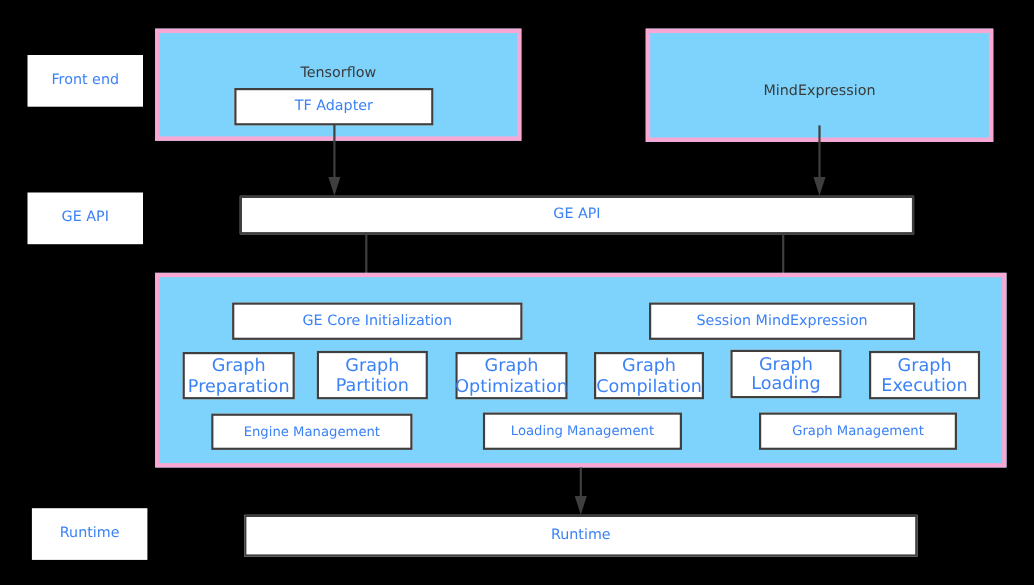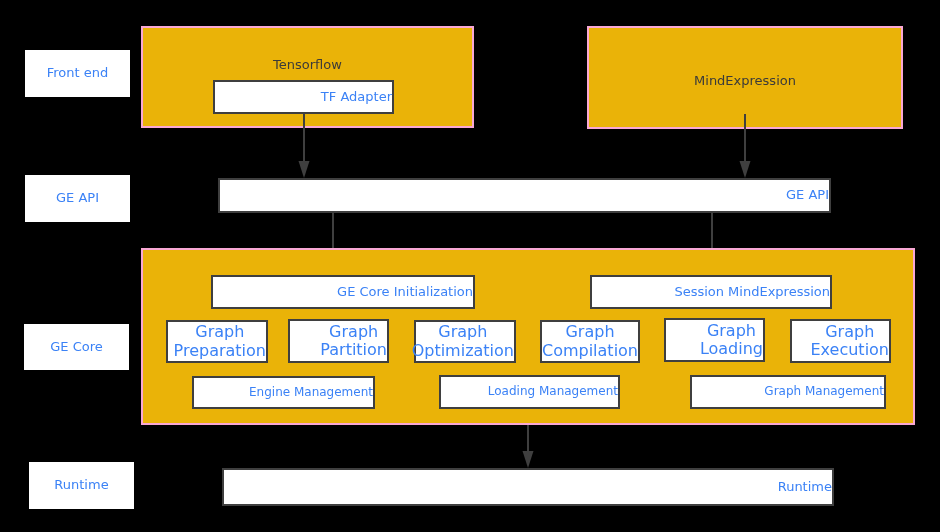--- a/index.html
+++ b/index.html
@@ -22,30 +22,29 @@
     color: #3b82f6;
     display: flex;
     align-items: center;
     justify-content: center;
     text-align: center;
     line-height: 1.15;
     white-space: pre-line;
   }
   .bordered {
     border: 2px solid #3f3f3f;
-    justify-content: flex-end;
   }
   .plain {
     border: none;
   }
   .group {
     position: absolute;
     box-sizing: border-box;
-    background: #eab308;
-    border: 2px solid #f9a8d4;
+    background: #7dd3fc;
+    border: 4px solid #f9a8d4;
   }
   .group-label {
     position: absolute;
     left: 0;
     right: 0;
     text-align: center;
     color: #3a3a3a;
   }
   .arrow {
     position: absolute;
@@ -64,23 +63,20 @@
 <div id="canvas">
 
   <div class="box plain t13" style="left:25px; top:50px; width:105px; height:47px;">
     <span>Front end</span>
   </div>
 
   <div class="box plain t13" style="left:25px; top:175px; width:105px; height:47px;">
     <span>GE API</span>
   </div>
 
-  <div class="box plain t13" style="left:24px; top:324px; width:105px; height:46px;">
-    <span>GE Core</span>
-  </div>
 
   <div class="box plain t13" style="left:29px; top:462px; width:105px; height:47px;">
     <span>Runtime</span>
   </div>
 
   <div class="group" style="left:141px; top:26px; width:333px; height:102px;">
     <div class="group-label t13" style="top:29px;">Tensorflow</div>
   </div>
 
   <div class="box bordered t13" style="left:213px; top:80px; width:181px; height:34px;">
@@ -164,21 +160,21 @@
   </div>
 
   <div class="box bordered t115" style="left:192px; top:376px; width:183px; height:33px;">
     <span>Engine Management</span>
   </div>
 
   <div class="box bordered t115" style="left:439px; top:375px; width:181px; height:34px;">
     <span>Loading Management</span>
   </div>
 
-  <div class="box bordered t115" style="left:690px; top:375px; width:196px; height:34px;">
+  <div class="box bordered t115" style="left:690px; top:375px; width:180px; height:34px;">
     <span>Graph Management</span>
   </div>
 
   <div class="arrow" style="left:521px; top:425px; width:14px; height:44px;">
     <svg width="14" height="44" viewBox="0 0 14 44">
       <line x1="7" y1="0" x2="7" y2="30" stroke="#3f3f3f" stroke-width="2"></line>
       <polygon points="1.5,26 12.5,26 7,43" fill="#3f3f3f"></polygon>
     </svg>
   </div>
 

